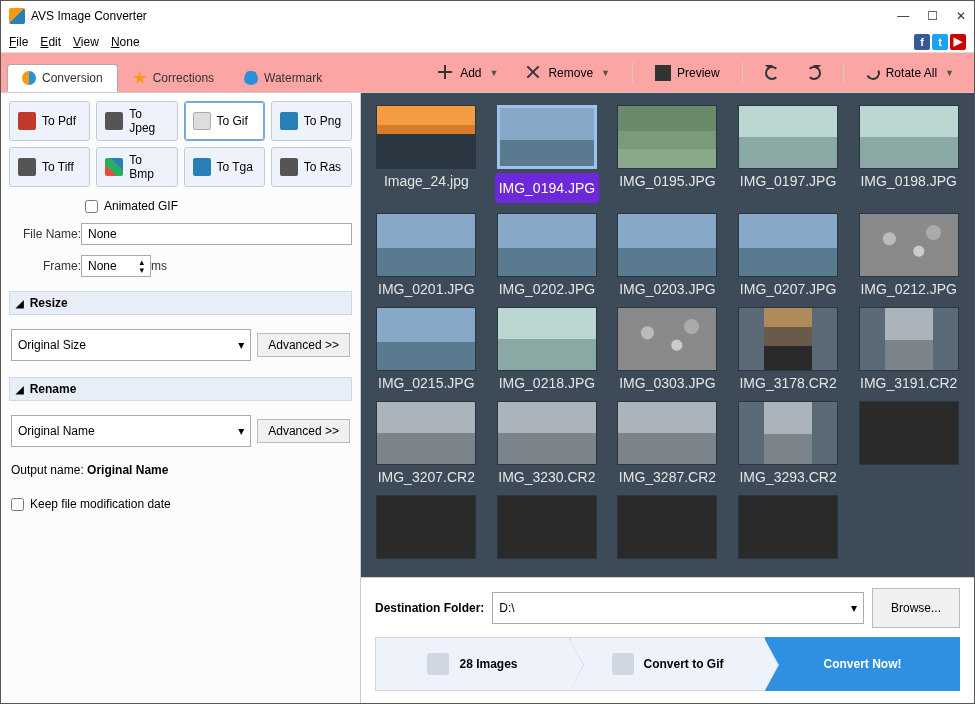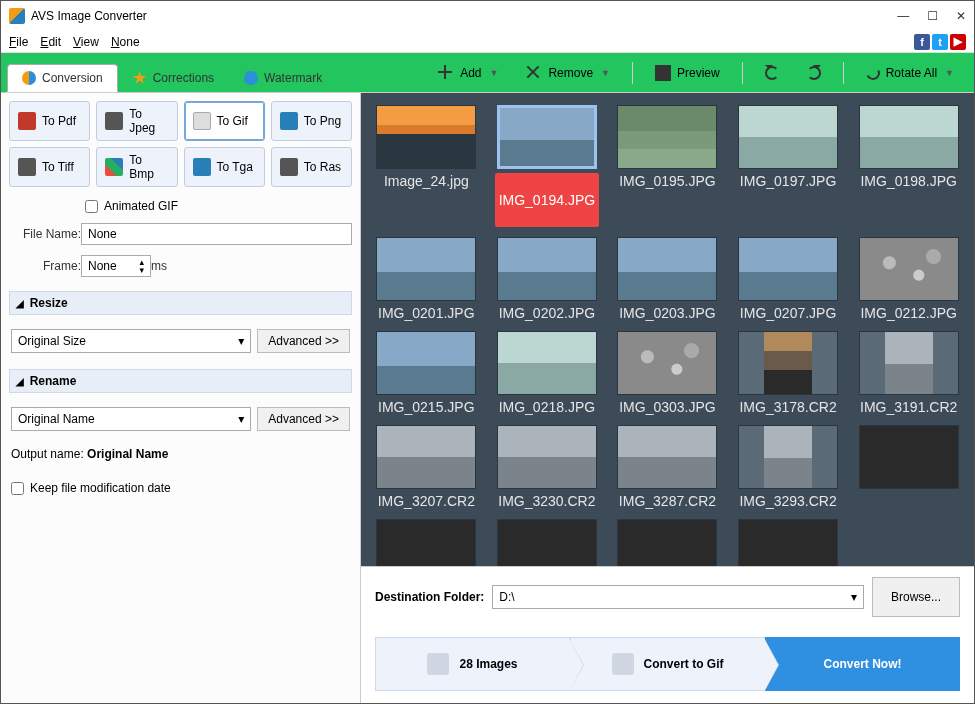--- a/index.html
+++ b/index.html
@@ -11,21 +11,21 @@
 .winctl { display: flex; gap: 18px; font-size: 14px; color: #333; }
 .winctl span { cursor: pointer; }
 
 .menubar { height: 22px; display: flex; align-items: center; padding: 0 8px; border-bottom: 1px solid #ddd; }
 .menubar .menu-item { margin-right: 12px; cursor: pointer; text-decoration: underline; text-decoration-color: transparent; }
 .menubar .menu-item:first-letter { text-decoration: underline; }
 .menubar .social { margin-left: auto; display: flex; gap: 2px; }
 .menubar .social span { width: 16px; height: 16px; color:#fff; display:flex; align-items:center; justify-content:center; font-weight:bold; font-size:11px; border-radius:2px; }
 .fb { background:#3b5998; } .tw { background:#1da1f2; } .yt { background:#cc0000; }
 
-.toprow { height: 40px; background: #22c55e; border-bottom: 1px solid #ccc; display:flex; align-items:stretch; }
+.toprow { height: 40px; background: #fca5a5; border-bottom: 1px solid #ccc; display:flex; align-items:stretch; }
 .tabs { display:flex; align-items:flex-end; padding-left:6px; }
 .tab { padding:6px 14px; display:flex; align-items:center; gap:6px; border:1px solid transparent; border-radius:4px 4px 0 0; cursor:pointer; color:#333; }
 .tab.active { background:#fff; border-color:#aaa; border-bottom-color:#fff; }
 .tab .ticon { width:14px; height:14px; }
 .toolbar-right { margin-left:auto; display:flex; align-items:center; gap:8px; padding-right:10px; }
 .tbtn { display:flex; align-items:center; gap:6px; padding:4px 10px; cursor:pointer; border-radius:3px; }
 .tbtn .arrow-down { font-size:9px; margin-left:2px; }
 .tbtn .ticon { width:16px; height:16px; display:inline-block; }
 .vsep { width:1px; height:22px; background:#ccc; margin:0 4px; }
 
@@ -40,45 +40,45 @@
 .ficon.tiff{background:#555;} .ficon.bmp{background:linear-gradient(45deg,#e74c3c 0 33%,#27ae60 33% 66%,#2980b9 66%);} .ficon.tga{background:#2980b9;} .ficon.ras{background:#555;}
 .animrow { display:flex; align-items:center; gap:6px; padding:6px 0 2px 76px; }
 .formrow { display:flex; align-items:center; margin:2px 0; }
 .formrow label { width:72px; text-align:right; color:#333; }
 .formrow input[type=text], .formrow .spin { flex:1; height:22px; border:1px solid #aaa; padding:0 6px; background:#fff; }
 .formrow .spin { display:flex; align-items:center; max-width:70px; justify-content:space-between; }
 .formrow .ms { color:#333; }
 .section-hdr { background:#e8eef7; border:1px solid #cfd8e6; height:24px; display:flex; align-items:center; gap:6px; padding:0 6px; font-weight:bold; margin-top:6px; }
 .section-hdr .tri { font-size:10px; }
 .section-body { padding:8px 2px 4px 2px; display:flex; gap:6px; align-items:center; }
-.combo { flex:1; height:24px; border:1px solid #aaa; background:#fff; display:flex; align-items:center; justify-content:space-between; padding:0 6px; cursor:pointer; }
+.combo { flex:1; height:32px; border:1px solid #aaa; background:#fff; display:flex; align-items:center; justify-content:space-between; padding:0 6px; cursor:pointer; }
 .advbtn { height:24px; border:1px solid #bbb; background:#f0f0f0; padding:0 10px; cursor:pointer; }
 .outname { padding:6px 2px; }
 .keeprow { display:flex; align-items:center; gap:6px; padding:8px 2px; }
 
 .right { flex:1; display:flex; flex-direction:column; background:#fff; }
 .thumb-area { flex:1; background:#3c4b57; padding:12px 12px 4px 12px; overflow:auto; display:grid; grid-template-columns:repeat(5,1fr); gap:10px 14px; align-content:start; }
 .thumb { display:flex; flex-direction:column; align-items:center; gap:4px; }
 .imgbox { width:100px; height:64px; background:#5a6b77; border:1px solid #2a3640; display:flex; align-items:center; justify-content:center; overflow:hidden; }
 .thumb.selected .imgbox { border:3px solid #9cc3ef; background:#fff; }
 .thumb .tname { color:#e5e5e5; font-size:14px; white-space:nowrap; }
-.thumb.selected .tname { color:#fff; background:#ef4444; padding:19px 4px; border-radius:2px; }
+.thumb.selected .tname { color:#fff; background:#6d28d9; padding:7px 4px; border-radius:2px; }
 
 .sea { background: linear-gradient(#87a9c7 0 55%, #5a7a8f 55% 100%); width:100%; height:100%; }
 .sunset { background: linear-gradient(#f39c42 0 30%,#d97b2a 30% 45%,#2a3640 45% 100%); width:100%; height:100%; }
 .waves { background: linear-gradient(#6b8a6b 0 40%,#7a9a7a 40% 70%,#8aa98a 70%); width:100%; height:100%; }
 .foam { background: linear-gradient(#bcd6d2 0 50%,#8aa9a5 50%); width:100%; height:100%; }
 .pebbles { background: radial-gradient(circle at 30% 40%,#bbb 0 6px,transparent 7px),radial-gradient(circle at 60% 60%,#ccc 0 5px,transparent 6px),radial-gradient(circle at 75% 30%,#aaa 0 7px,transparent 8px),#8a8a8a; width:100%; height:100%; }
 .dusk { background: linear-gradient(#b08a5a 0 30%,#6a5a4a 30% 60%,#2a2a2a 60%); width:100%; height:100%; }
 .gray { background: linear-gradient(#aab4ba 0 50%,#7a848a 50%); width:100%; height:100%; }
 .dark { background:#2a2a2a; width:100%; height:100%; }
 .portrait .imgbox > div { width:48px; height:64px; margin:auto; }
 
 .bottom { background:#fff; border-top:1px solid #ccc; padding:10px 14px 12px 14px; }
-.destrow { display:flex; align-items:center; gap:8px; margin-bottom:20px; }
+.destrow { display:flex; align-items:center; gap:8px; margin-bottom:9px; }
 .destrow label { font-weight:bold; }
 .destrow .combo { flex:1; }
 .browse { height:40px; padding:0 18px; border:1px solid #bbb; background:#f0f0f0; cursor:pointer; }
 .steprow { display:flex; height:54px; }
 .step { flex:1; background:#eef3fb; border:1px solid #cfd8e6; display:flex; align-items:center; justify-content:center; gap:10px; position:relative; }
 .step:not(:last-child)::after { content:""; position:absolute; right:-14px; top:0; width:0; height:0; border-top:27px solid transparent; border-bottom:27px solid transparent; border-left:14px solid #eef3fb; z-index:2; }
 .step:not(:last-child)::before { content:""; position:absolute; right:-15px; top:0; width:0; height:0; border-top:27px solid transparent; border-bottom:27px solid transparent; border-left:15px solid #cfd8e6; z-index:1; }
 .step .sicon { width:22px; height:22px; background:#d0d7e2; border-radius:3px; }
 .step.convert { background:#2f8fe0; border-color:#2f8fe0; color:#fff; font-weight:bold; cursor:pointer; }
 .step.convert::after,.step.convert::before{display:none;}

